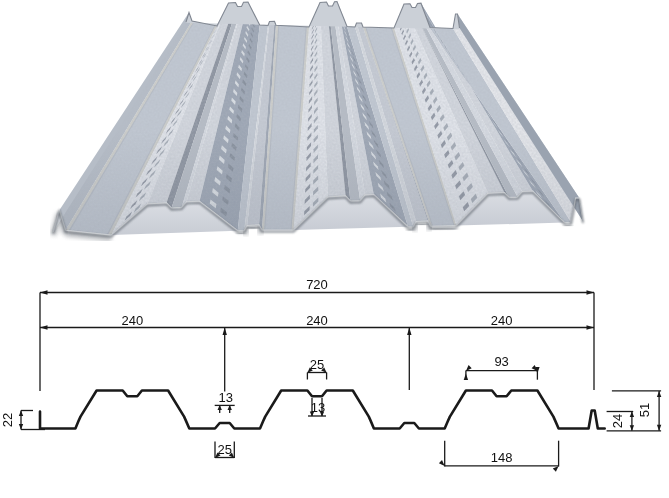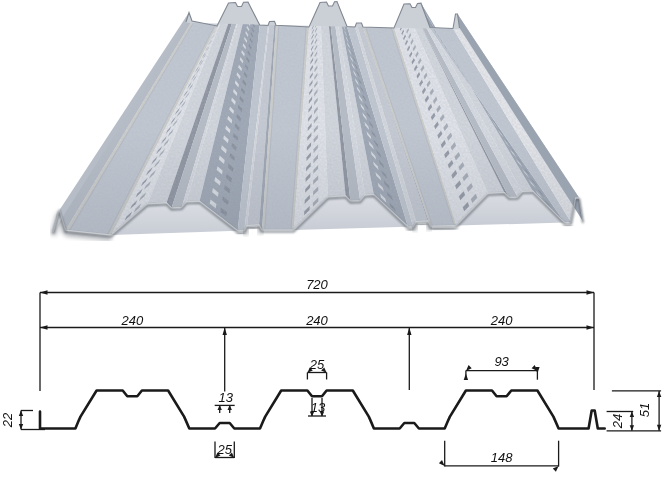--- a/index.html
+++ b/index.html
@@ -1,15 +1,15 @@
 <!DOCTYPE html>
 <html><head><meta charset="utf-8">
 <style>
 html,body{margin:0;padding:0;background:#ffffff;width:669px;height:498px;overflow:hidden;}
-.wrap{position:relative;width:548px;height:498px;font-family:"Liberation Sans",sans-serif;font-style:italic;}
+.wrap{position:relative;width:548px;height:498px;font-family:"Liberation Sans",sans-serif;}
 .top{position:absolute;left:0;top:0;}
 .bot{position:absolute;left:0;top:262px;}
 </style></head>
 <body>
 <div class="wrap">
 <div class="top"><svg width="669" height="262" viewBox="0 0 669 262">
 <defs>
 <filter id="blr" x="-40%" y="-40%" width="180%" height="180%">
             <feGaussianBlur stdDeviation="2.2"></feGaussianBlur>
           </filter>

